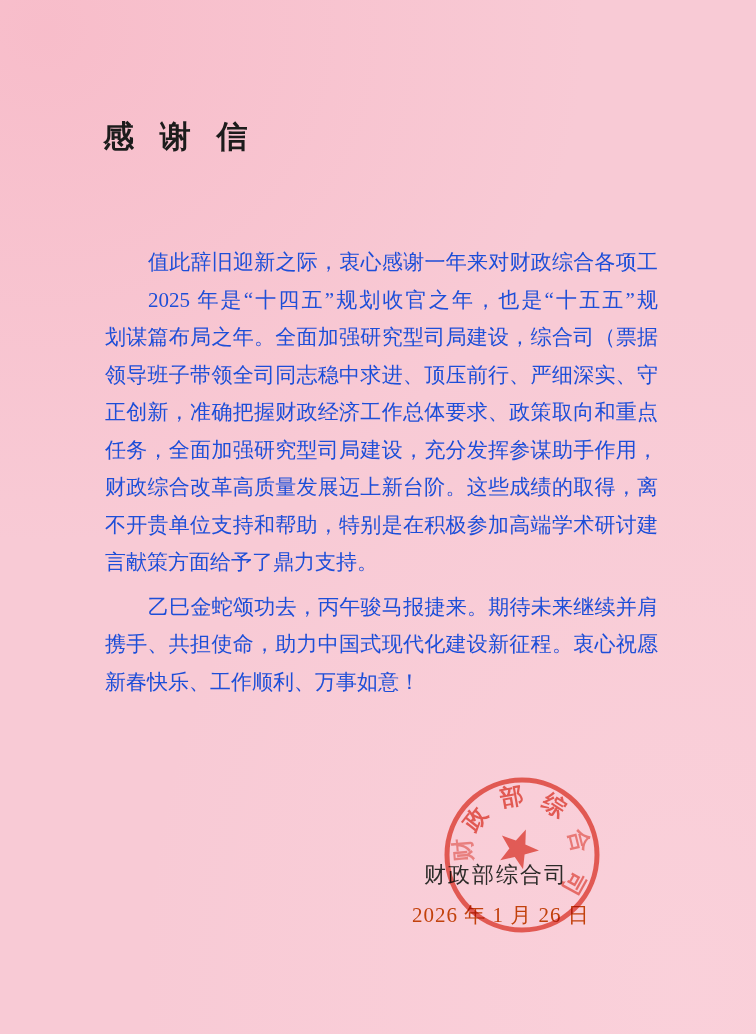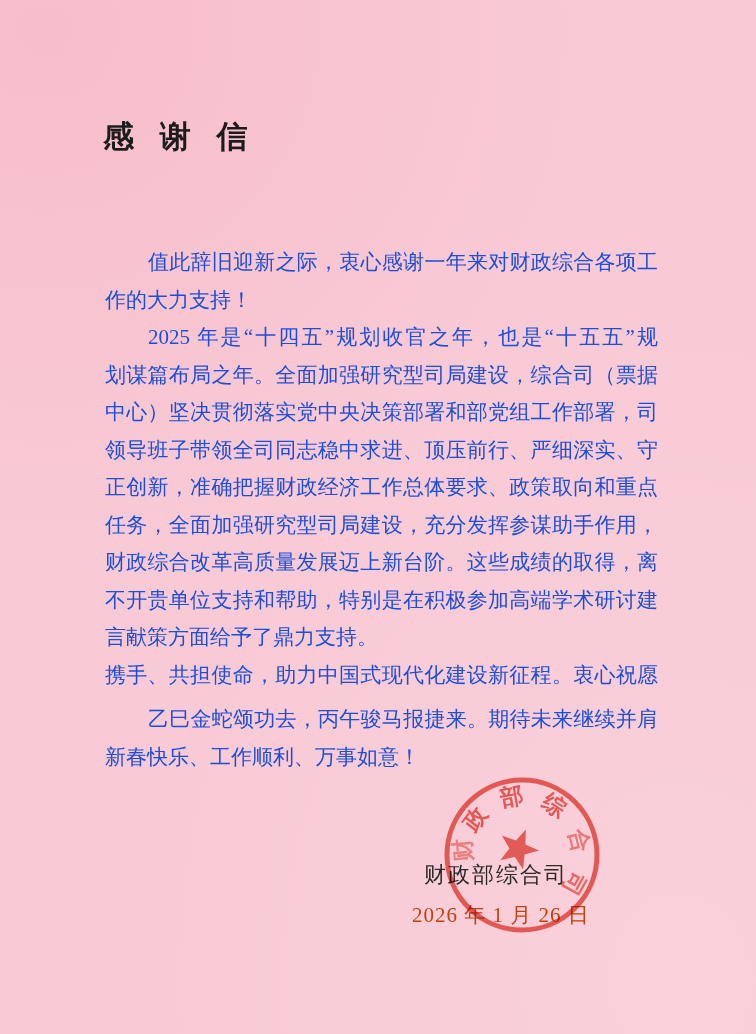--- a/index.html
+++ b/index.html
@@ -89,32 +89,30 @@
 </head>
 <body>
 
 <div class="letter">
 
   <div class="title">感 谢 信</div>
 
 
   <div class="body-block">
     <div class="line indent">值此辞旧迎新之际，衷心感谢一年来对财政综合各项工</div>
-    <div class="line end">作的大力支持！</div>
     <div class="line indent">2025 年是“十四五”规划收官之年，也是“十五五”规</div>
     <div class="line">划谋篇布局之年。全面加强研究型司局建设，综合司（票据</div>
-    <div class="line">中心）坚决贯彻落实党中央决策部署和部党组工作部署，司</div>
     <div class="line">领导班子带领全司同志稳中求进、顶压前行、严细深实、守</div>
     <div class="line">正创新，准确把握财政经济工作总体要求、政策取向和重点</div>
     <div class="line">任务，全面加强研究型司局建设，充分发挥参谋助手作用，</div>
     <div class="line">财政综合改革高质量发展迈上新台阶。这些成绩的取得，离</div>
     <div class="line">不开贵单位支持和帮助，特别是在积极参加高端学术研讨建</div>
     <div class="line end">言献策方面给予了鼎力支持。</div>
+    <div class="line indent gap">乙巳金蛇颂功去，丙午骏马报捷来。期待未来继续并肩</div>
     <div class="line">携手、共担使命，助力中国式现代化建设新征程。衷心祝愿</div>
-    <div class="line indent gap">乙巳金蛇颂功去，丙午骏马报捷来。期待未来继续并肩</div>
     <div class="line end">新春快乐、工作顺利、万事如意！</div>
   </div>
 
   <div class="signature">财政部综合司</div>
   <div class="date">2026 年 1 月 26 日</div>
 
   <svg class="seal" viewBox="-85 -85 170 170" xmlns="http://www.w3.org/2000/svg">
     <circle cx="0" cy="0" r="75" fill="none" stroke="#df3e2d" stroke-width="5" stroke-opacity="0.82"></circle>
     <polygon points="0,-21 5.1,-7 20,-6.5 8.2,2.7 12.3,17 0,8.6 -12.3,17 -8.2,2.7 -20,-6.5 -5.1,-7" fill="#df3e2d" fill-opacity="0.8" transform="translate(-4,-6) rotate(22)"></polygon>
     <g fill="#df3e2d" fill-opacity="0.82" font-size="23" text-anchor="middle">

